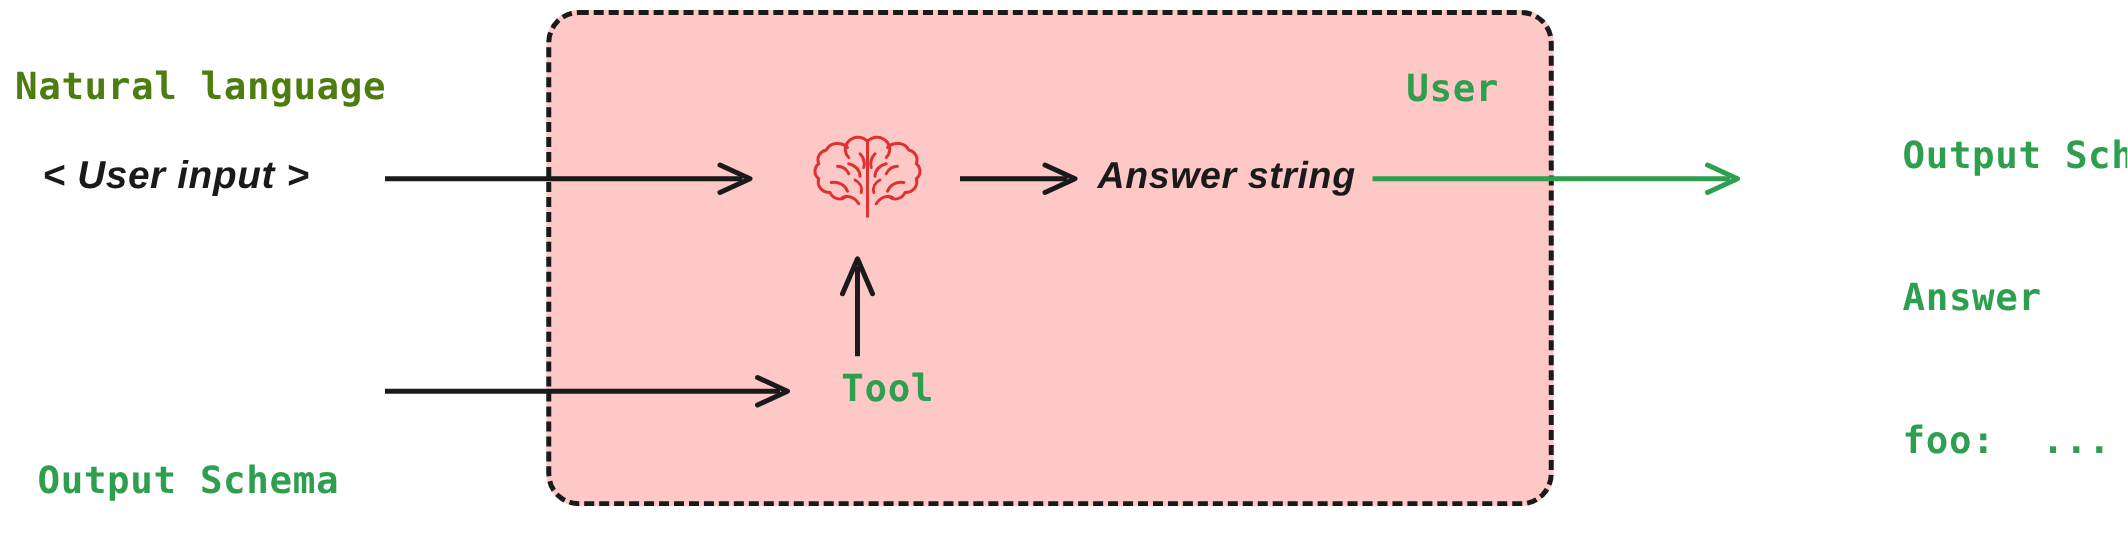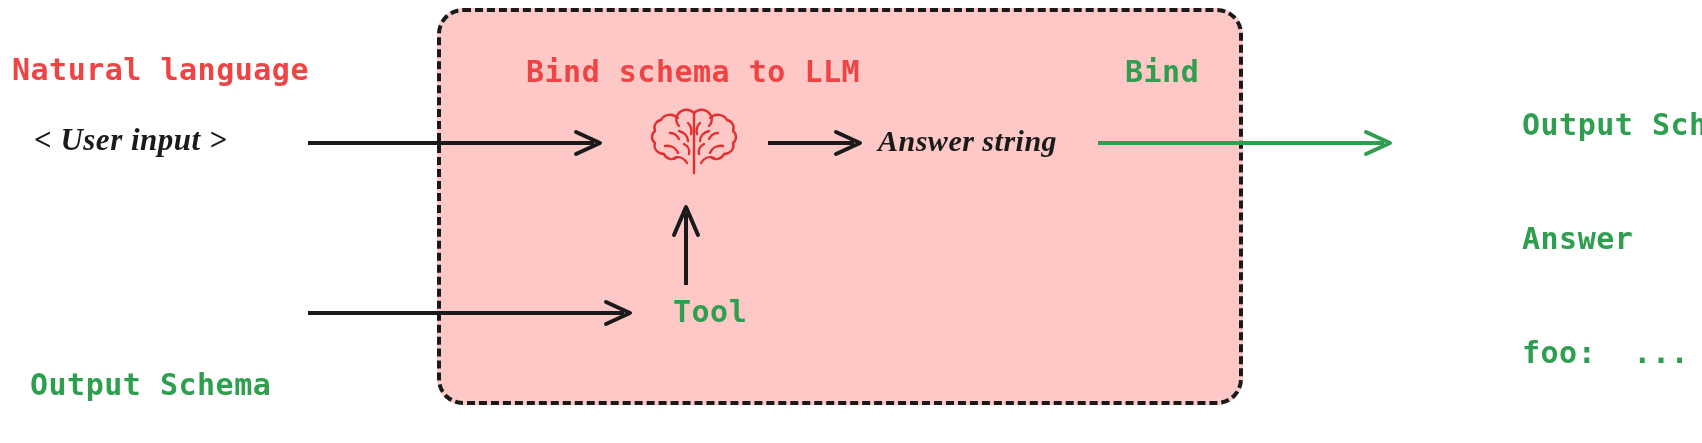--- a/index.html
+++ b/index.html
@@ -28,26 +28,26 @@
     background: #fdc8c6;
     border: 4px dashed #1a1a1a;
     border-radius: 26px;
     box-sizing: border-box;
   }
 
   
   .mono {
     font-family: "DejaVu Sans Mono", monospace;
     font-weight: 700;
-    color: #ef4444;
+    color: #4d7c0f;
     white-space: pre;
     letter-spacing: 0.5px;
   }
   .hand {
-    font-family: Liberation Serif, serif;
+    font-family: Liberation Sans, sans-serif;
     font-style: italic;
     font-weight: 600;
     color: #1a1a1a;
     white-space: pre;
     letter-spacing: 0.5px;
   }
   .green {
     color: #2e9e4f;
   }
   .schema {
@@ -90,23 +90,22 @@
   <div class="abs mono" id="label-natural-language">Natural language</div>
 
   <div class="abs hand" id="label-user-input">&lt; User input &gt;</div>
 
   <div class="abs schema" id="schema-left">
     <div>Output Schema</div>
     
     
   </div>
 
-  <div class="abs mono" id="label-bind-schema">Bind schema to LLM</div>
 
-  <div class="abs mono green" id="label-parse">Bind</div>
+  <div class="abs mono green" id="label-parse">User</div>
 
   <div class="abs hand" id="label-answer-string">Answer string</div>
 
   <div class="abs mono green" id="label-tool">Tool</div>
 
   <div class="abs" id="brain-icon">
     <svg width="92" height="74" viewBox="0 0 92 74" fill="none" stroke="#e03131" stroke-width="2.4" stroke-linecap="round" stroke-linejoin="round">
       <path d="M30 12c-5-5-14-4-17 2-5 1-8 6-6 11-4 3-4 9 0 12-2 6 3 11 9 11 2 5 9 7 13 3"></path>
       <path d="M62 12c5-5 14-4 17 2 5 1 8 6 6 11 4 3 4 9 0 12 2 6-3 11-9 11-2 5-9 7-13 3"></path>
       <path d="M46 7c-5-5-12-4-16 1-3 4-2 9 1 12"></path>

